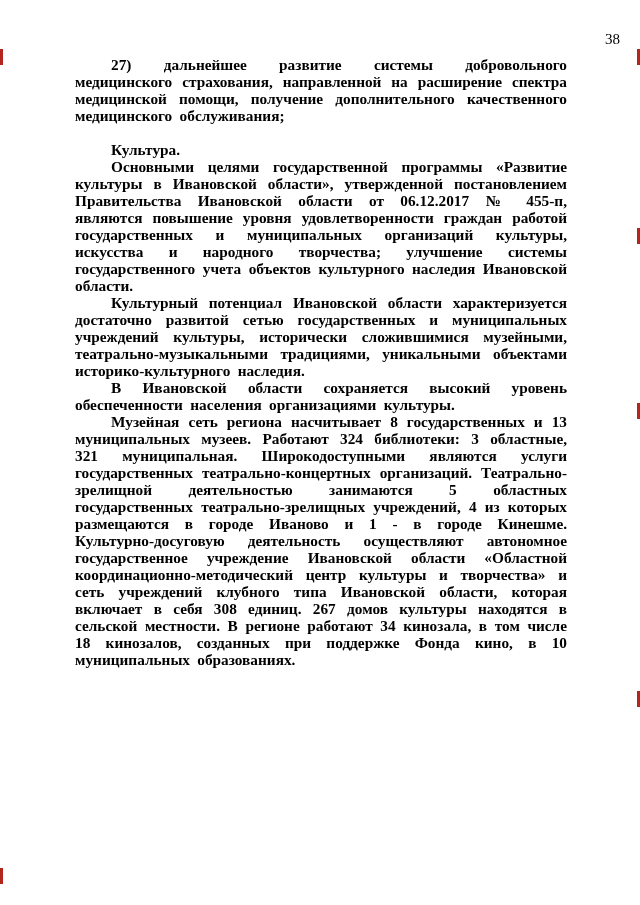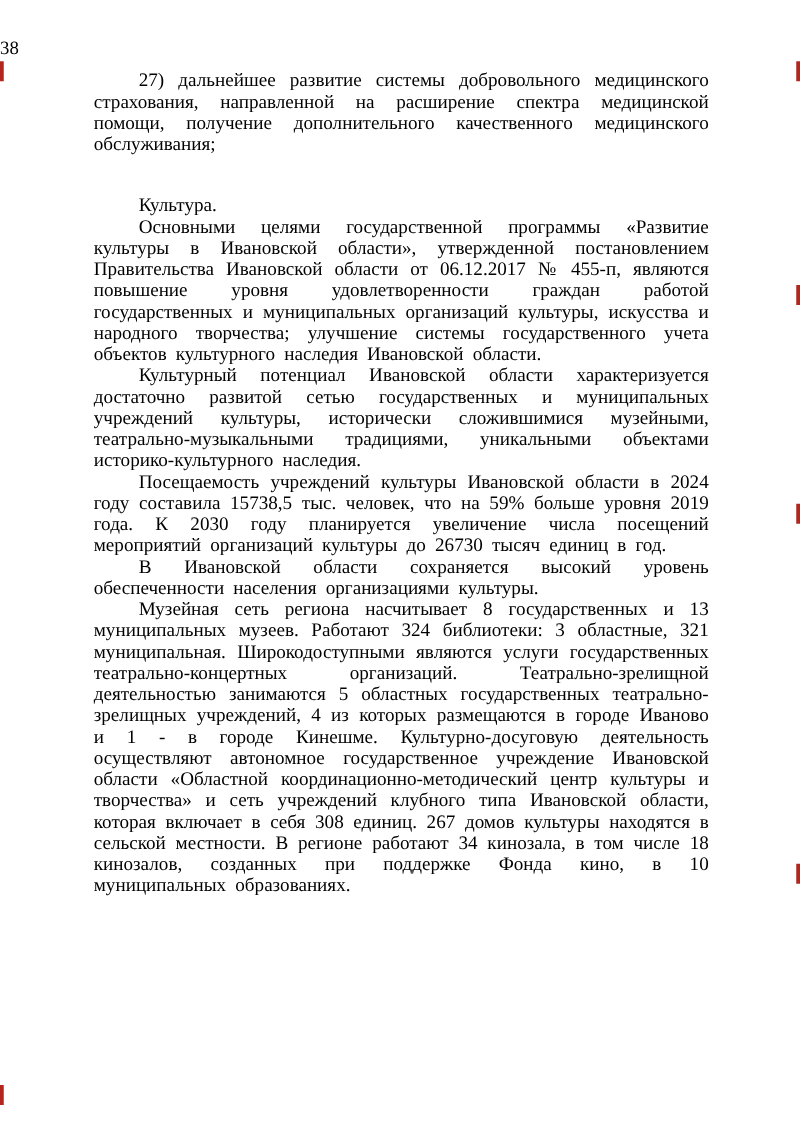--- a/index.html
+++ b/index.html
@@ -14,60 +14,60 @@
     background: #ffffff;
     overflow: hidden;
     font-family: "Liberation Serif", "DejaVu Serif", serif;
     color: #000000;
   }
   .page-number {
     position: absolute;
     top: 31px;
     left: 0;
     width: 620px;
-    text-align: left;
+    text-align: right;
     font-size: 15px;
     line-height: 17px;
   }
   .content {
     position: absolute;
     top: 56px;
     left: 75px;
     width: 492px;
     font-size: 15.3px;
     line-height: 17px;
     text-align: justify;
     word-spacing: 3.5px;
+    font-weight: bold;
   }
   .content p {
     margin: 0;
     padding: 0;
     text-indent: 36px;
   }
   .content p.space-before {
-    margin-top: 32px;
+    margin-top: 17px;
   }
   .edge-mark {
     position: absolute;
     width: 3px;
     height: 16px;
   }
 </style>
 </head>
 <body>
 
 <div class="page">
   <div class="page-number">38</div>
 
   <div class="content">
     <p>27) дальнейшее развитие системы добровольного медицинского страхования, направленной на расширение спектра медицинской помощи, получение дополнительного качественного медицинского обслуживания;</p>
     <p class="space-before">Культура.</p>
     <p>Основными целями государственной программы «Развитие культуры в Ивановской области», утвержденной постановлением Правительства Ивановской области от 06.12.2017 № 455-п, являются повышение уровня удовлетворенности граждан работой государственных и муниципальных организаций культуры, искусства и народного творчества; улучшение системы государственного учета объектов культурного наследия Ивановской области.</p>
     <p>Культурный потенциал Ивановской области характеризуется достаточно развитой сетью государственных и муниципальных учреждений культуры, исторически сложившимися музейными, театрально-музыкальными традициями, уникальными объектами историко-культурного наследия.</p>
-    <p>Посещаемость учреждений культуры Ивановской области в 2024 году составила 15738,5 тыс. человек, что на 59% больше уровня 2019 года. К 2030 году планируется увеличение числа посещений мероприятий организаций культуры до 26730 тысяч единиц в год.</p>
     <p>В Ивановской области сохраняется высокий уровень обеспеченности населения организациями культуры.</p>
     <p>Музейная сеть региона насчитывает 8 государственных и 13 муниципальных музеев. Работают 324 библиотеки: 3 областные, 321 муниципальная. Широкодоступными являются услуги государственных театрально-концертных организаций. Театрально-зрелищной деятельностью занимаются 5 областных государственных театрально-зрелищных учреждений, 4 из которых размещаются в городе Иваново и 1 - в городе Кинешме. Культурно-досуговую деятельность осуществляют автономное государственное учреждение Ивановской области «Областной координационно-методический центр культуры и творчества» и сеть учреждений клубного типа Ивановской области, которая включает в себя 308 единиц. 267 домов культуры находятся в сельской местности. В регионе работают 34 кинозала, в том числе 18 кинозалов, созданных при поддержке Фонда кино, в 10 муниципальных образованиях.</p>
   </div>
 <div class="edge-mark" style="left: 0px; top: 49px; background: rgb(179, 38, 30);"></div>
     <div class="edge-mark" style="left: 637px; top: 49px; background: rgb(179, 38, 30);"></div>
     <div class="edge-mark" style="left: 637px; top: 228px; background: rgb(179, 38, 30);"></div>
     <div class="edge-mark" style="left: 637px; top: 403px; background: rgb(179, 38, 30);"></div>
     <div class="edge-mark" style="left: 637px; top: 691px; background: rgb(179, 38, 30);"></div>
     <div class="edge-mark" style="left: 0px; top: 868px; background: rgb(179, 38, 30);"></div>
   </div>

